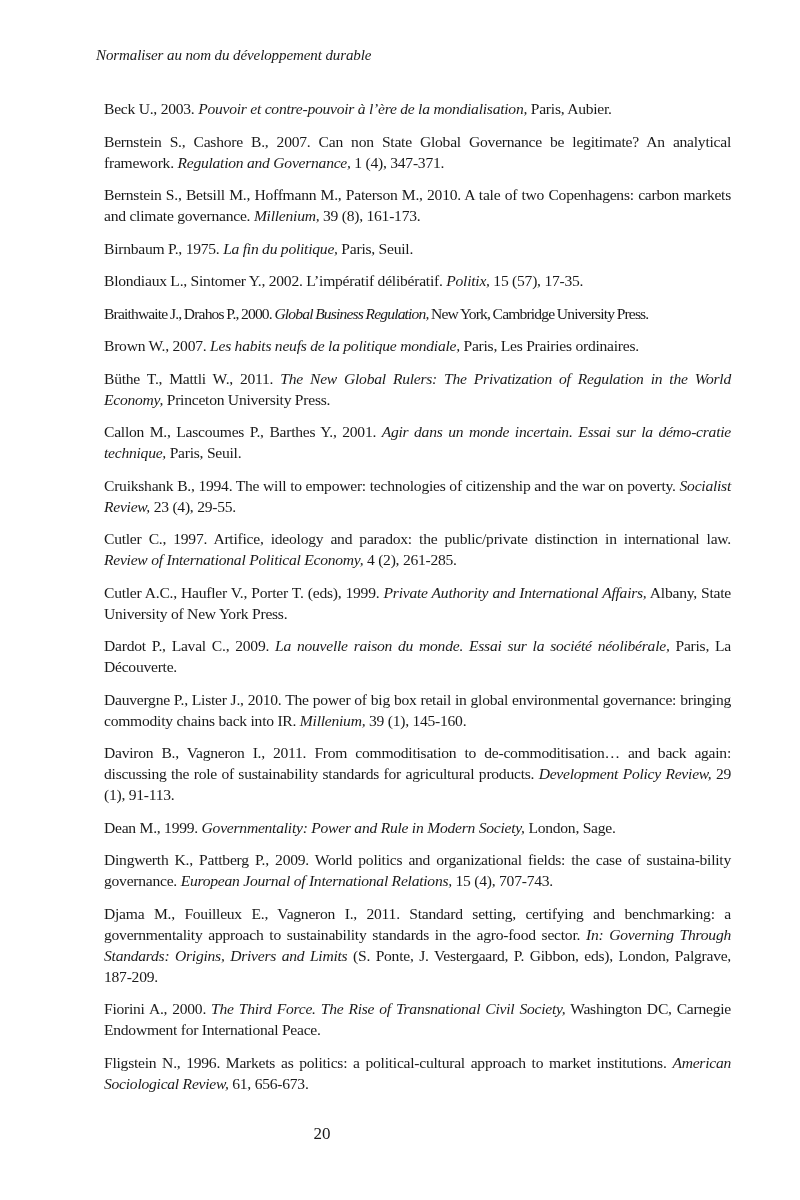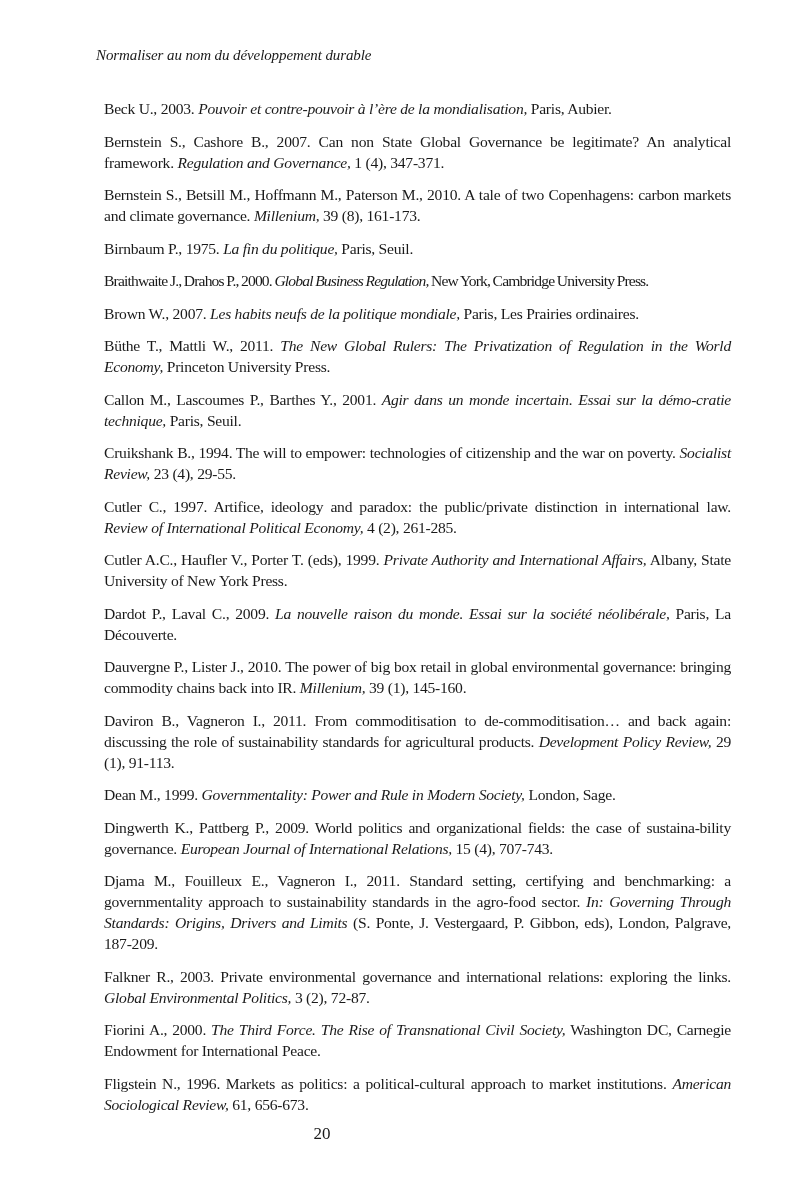--- a/index.html
+++ b/index.html
@@ -51,31 +51,31 @@
 </head>
 <body>
 
 <div class="running-head">Normaliser au nom du développement durable</div>
 
 <div class="refs" id="refs">
     <p class="ref"><span>Beck U., 2003. </span><span class="it">Pouvoir et contre-pouvoir à l’ère de la mondialisation,</span><span> Paris, Aubier.</span></p>
     <p class="ref"><span>Bernstein S., Cashore B., 2007. Can non State Global Governance be legitimate? An analytical framework. </span><span class="it">Regulation and Governance,</span><span> 1 (4), 347-371.</span></p>
     <p class="ref"><span>Bernstein S., Betsill M., Hoffmann M., Paterson M., 2010. A tale of two Copenhagens: carbon markets and climate governance. </span><span class="it">Millenium,</span><span> 39 (8), 161-173.</span></p>
     <p class="ref"><span>Birnbaum P., 1975. </span><span class="it">La fin du politique,</span><span> Paris, Seuil.</span></p>
+    <p class="ref"><span>Blondiaux L., Sintomer Y., 2002. L’impératif délibératif. </span><span class="it">Politix,</span><span> 15 (57), 17-35.</span></p>
     <p class="ref tight"><span>Braithwaite J., Drahos P., 2000. </span><span class="it">Global Business Regulation,</span><span> New York, Cambridge University Press.</span></p>
     <p class="ref"><span>Brown W., 2007. </span><span class="it">Les habits neufs de la politique mondiale,</span><span> Paris, Les Prairies ordinaires.</span></p>
     <p class="ref"><span>Büthe T., Mattli W., 2011. </span><span class="it">The New Global Rulers: The Privatization of Regulation in the World Economy,</span><span> Princeton University Press.</span></p>
     <p class="ref"><span>Callon M., Lascoumes P., Barthes Y., 2001. </span><span class="it">Agir dans un monde incertain. Essai sur la démo-cratie technique,</span><span> Paris, Seuil.</span></p>
     <p class="ref"><span>Cruikshank B., 1994. The will to empower: technologies of citizenship and the war on poverty. </span><span class="it">Socialist Review,</span><span> 23 (4), 29-55.</span></p>
     <p class="ref"><span>Cutler C., 1997. Artifice, ideology and paradox: the public/private distinction in international law. </span><span class="it">Review of International Political Economy,</span><span> 4 (2), 261-285.</span></p>
     <p class="ref"><span>Cutler A.C., Haufler V., Porter T. (eds), 1999. </span><span class="it">Private Authority and International Affairs,</span><span> Albany, State University of New York Press.</span></p>
     <p class="ref"><span>Dardot P., Laval C., 2009. </span><span class="it">La nouvelle raison du monde. Essai sur la société néolibérale,</span><span> Paris, La Découverte.</span></p>
     <p class="ref"><span>Dauvergne P., Lister J., 2010. The power of big box retail in global environmental governance: bringing commodity chains back into IR. </span><span class="it">Millenium,</span><span> 39 (1), 145-160.</span></p>
     <p class="ref"><span>Daviron B., Vagneron I., 2011. From commoditisation to de-commoditisation… and back again: discussing the role of sustainability standards for agricultural products. </span><span class="it">Development Policy Review,</span><span> 29 (1), 91-113.</span></p>
     <p class="ref"><span>Dean M., 1999. </span><span class="it">Governmentality: Power and Rule in Modern Society,</span><span> London, Sage.</span></p>
     <p class="ref"><span>Dingwerth K., Pattberg P., 2009. World politics and organizational fields: the case of sustaina-bility governance. </span><span class="it">European Journal of International Relations,</span><span> 15 (4), 707-743.</span></p>
     <p class="ref"><span>Djama M., Fouilleux E., Vagneron I., 2011. Standard setting, certifying and benchmarking: a governmentality approach to sustainability standards in the agro-food sector. </span><span class="it">In: Governing Through Standards: Origins, Drivers and Limits</span><span> (S. Ponte, J. Vestergaard, P. Gibbon, eds), London, Palgrave, 187-209.</span></p>
-    <p class="ref"><span>Falkner R., 2003. Private environmental governance and international relations: exploring the links. </span><span class="it">Global Environmental Politics,</span><span> 3 (2), 72-87.</span></p>
     <p class="ref"><span>Fiorini A., 2000. </span><span class="it">The Third Force. The Rise of Transnational Civil Society,</span><span> Washington DC, Carnegie Endowment for International Peace.</span></p>
     <p class="ref"><span>Fligstein N., 1996. Markets as politics: a political-cultural approach to market institutions. </span><span class="it">American Sociological Review,</span><span> 61, 656-673.</span></p>
   </div>
 
 <div class="page-number">20</div>
 
 </body></html>

